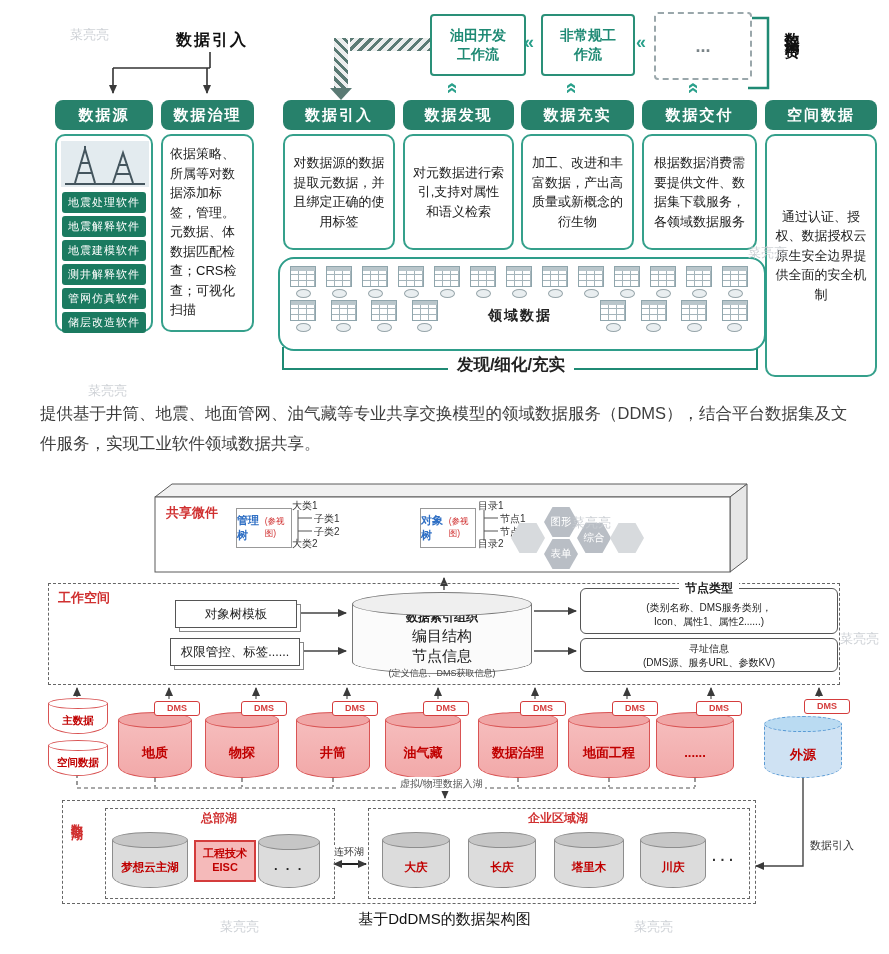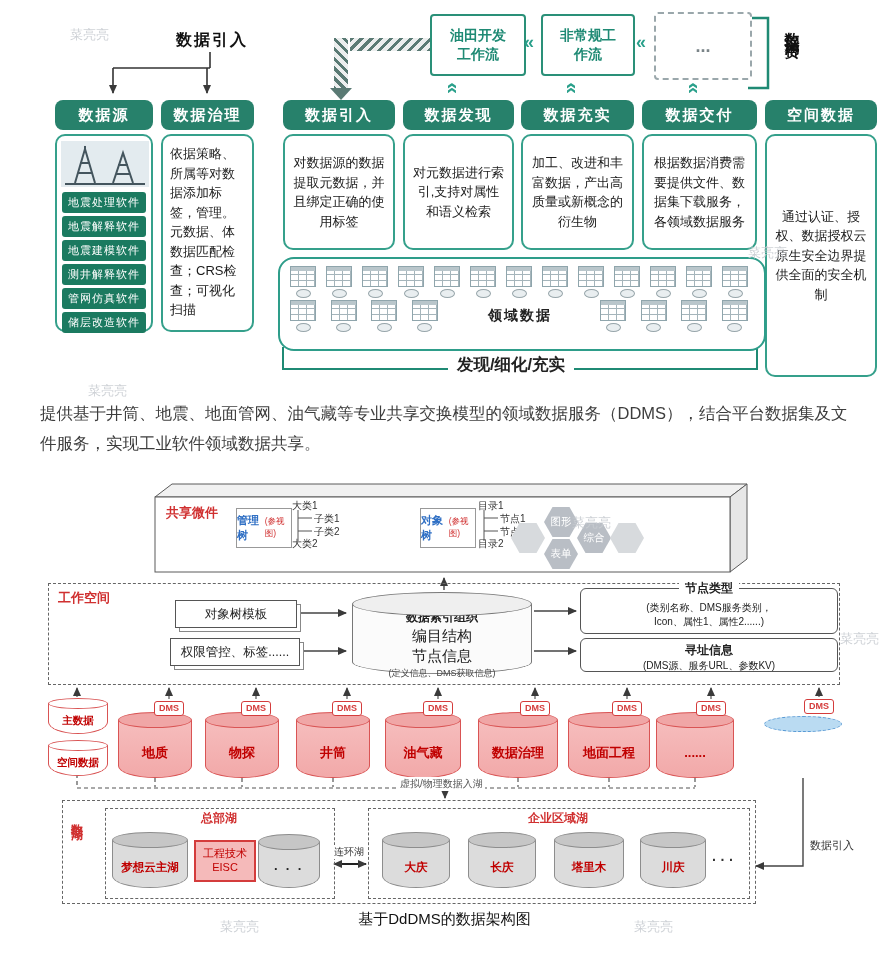--- a/index.html
+++ b/index.html
@@ -74,22 +74,22 @@
   .cyl.small .cb{top:5px;font-size:10.5px;padding-top:5px}
   .cyl.white .ct{background:#fff;border-color:#d95454}
   .cyl.white .cb{background:#fff;border-color:#d95454;color:#c00000}
   .cyl.idx .ct{height:24px;background:#efefef;border-color:#777}
   .cyl.idx .cb{top:12px;background:#fbfbfb;border-color:#777;flex-direction:column;gap:1px;font-weight:normal;padding-top:12px}
   .cyl.idx .l0{font-weight:bold;font-size:12px}
   .cyl.idx .l1{font-size:15px}
   .cyl.idx .l2{font-size:9px;color:#444}
   .cyl.dots .cb{color:#222;font-size:13px;letter-spacing:2px}
   .dms-tag{position:absolute;background:#fff;border:1px solid #d43c3c;color:#d43c3c;font-size:9px;font-weight:bold;
-           padding:1px 4px;border-radius:3px;z-index:4;line-height:1.2}
-  .eisc{position:absolute;background:#f5baba;border:2px solid #d43c3c;color:#c00000;font-weight:normal;font-size:11px;
+           padding:1px 12px;border-radius:3px;z-index:4;line-height:1.2}
+  .eisc{position:absolute;background:#f5baba;border:2px solid #d43c3c;color:#c00000;font-weight:bold;font-size:11px;
         display:flex;align-items:center;justify-content:center;text-align:center;line-height:1.25;z-index:3}
   .small-label{position:absolute;font-size:10px;color:#333;z-index:3;background:#fff;padding:0 2px}
   .vlabel{writing-mode:vertical-rl;letter-spacing:2px}
   .caption{position:absolute;left:0;width:100%;text-align:center;font-size:15px;color:#111;z-index:2}
   .wm{position:absolute;color:#c9cdd2;font-size:13px;z-index:6;opacity:.9}
 </style>
 </head>
 <body>
 
 <div class="page">
@@ -362,21 +362,21 @@
   </div>
 
   <div class="ib-title" style="left:580px;top:580px;width:258px">
     <span>节点类型</span>
   </div>
   <div class="infobox" style="left:580px;top:588px;width:258px;height:46px;padding-top:12px">
     <div class="ib-desc pre">(类别名称、DMS服务类别，
 Icon、属性1、属性2......)</div>
   </div>
   <div class="infobox" style="left:580px;top:638px;width:258px;height:34px;padding-top:3px">
-    <div style="font-weight:bold;font-size:12px">寻址信息</div>
+    <div style="font-weight:normal;font-size:10px">寻址信息</div>
     <div class="ib-desc">(DMS源、服务URL、参数KV)</div>
   </div>
 
   <div class="cyl white small" style="left:48px;top:698px;width:60px;height:36px">
     <i class="ct"></i>
       <b class="cb">
         <span>主数据</span>
       </b>
   </div>
   <div class="cyl white small" style="left:48px;top:740px;width:60px;height:36px">
@@ -423,20 +423,23 @@
       </b>
   </div>
   <div class="cyl red" style="left:656px;top:712px;width:78px;height:66px">
     <i class="ct"></i>
       <b class="cb">
         <span>......</span>
       </b>
   </div>
   <div class="cyl blue" style="left:764px;top:716px;width:78px;height:62px">
     <i class="ct"></i>
+      <b class="cb">
+        <span>外源</span>
+      </b>
   </div>
 
   <span class="dms-tag" style="left:154px;top:701px">DMS</span>
   <span class="dms-tag" style="left:241px;top:701px">DMS</span>
   <span class="dms-tag" style="left:332px;top:701px">DMS</span>
   <span class="dms-tag" style="left:423px;top:701px">DMS</span>
   <span class="dms-tag" style="left:520px;top:701px">DMS</span>
   <span class="dms-tag" style="left:612px;top:701px">DMS</span>
   <span class="dms-tag" style="left:696px;top:701px">DMS</span>
   <span class="dms-tag" style="left:804px;top:699px">DMS</span>

